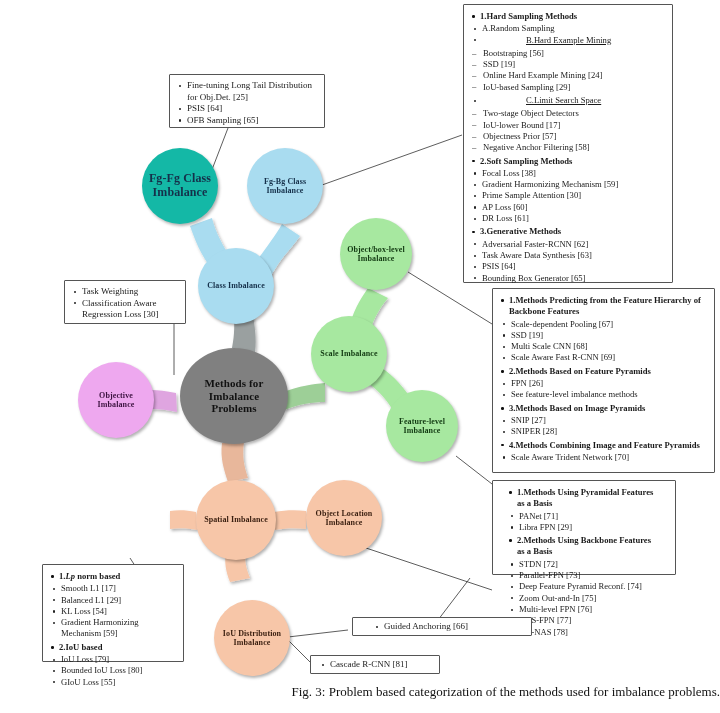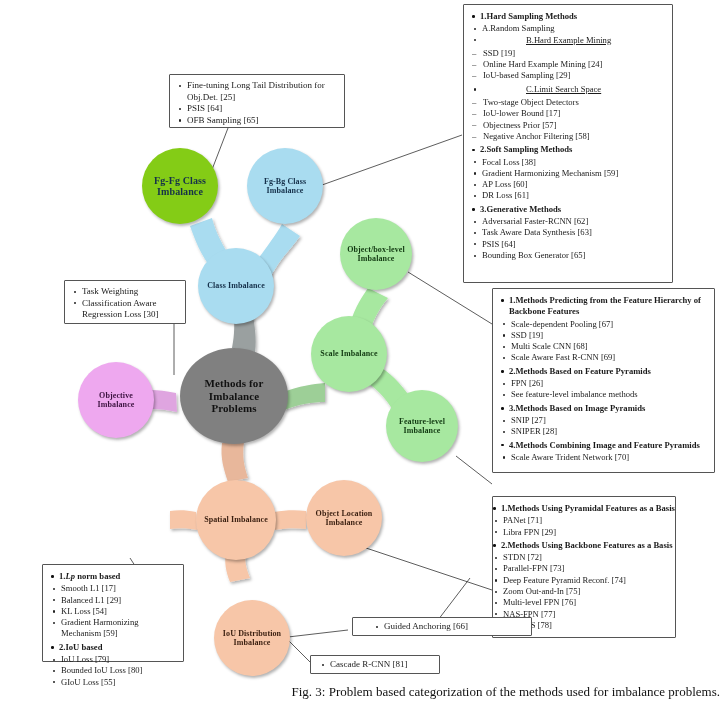--- a/index.html
+++ b/index.html
@@ -87,22 +87,22 @@
   <div class="node" style="left:180px;top:348px;width:108px;height:96px;background:#808080;
               font-size:11px;color:#111;">
     <span>Methods for Imbalance Problems</span>
   </div>
 
   <div class="node" style="left:198px;top:248px;width:76px;height:76px;background:#a9dcf0;
               font-size:8px;color:#15304a;">
     <span>Class Imbalance</span>
   </div>
 
-  <div class="node" style="left:142px;top:148px;width:76px;height:76px;background:#84cc16;
-              font-size:10px;color:#15304a;">
+  <div class="node" style="left:142px;top:148px;width:76px;height:76px;background:#14b8a6;
+              font-size:12px;color:#15304a;">
     <span>Fg-Fg Class Imbalance</span>
   </div>
 
   <div class="node" style="left:247px;top:148px;width:76px;height:76px;background:#a9dcf0;
               font-size:8px;color:#15304a;">
     <span>Fg-Bg Class Imbalance</span>
   </div>
 
   <div class="node" style="left:311px;top:316px;width:76px;height:76px;background:#a7e8a0;
               font-size:8px;color:#123a12;">
@@ -133,21 +133,21 @@
   <div class="node" style="left:306px;top:480px;width:76px;height:76px;background:#f7c6a8;
               font-size:8px;color:#3a1f10;">
     <span>Object Location Imbalance</span>
   </div>
 
   <div class="node" style="left:214px;top:600px;width:76px;height:76px;background:#f7c6a8;
               font-size:8px;color:#3a1f10;">
     <span>IoU Distribution Imbalance</span>
   </div>
 
-  <div class="box" style="left:169px;top:74px;width:176px;height:54px;">
+  <div class="box" style="left:169px;top:74px;width:156px;height:54px;">
     <ul class="plain">
       <li>Fine-tuning Long Tail Distribution for Obj.Det. [25]</li>
       <li>PSIS [64]</li>
       <li>OFB Sampling [65]</li>
     </ul>
   </div>
 
   <div class="box" style="left:64px;top:280px;width:122px;height:44px;">
     <ul class="plain">
       <li>Task Weighting</li>
@@ -157,38 +157,40 @@
 
   <div class="box" style="left:463px;top:4px;width:210px;height:279px;padding:6px 8px;">
     <ul class="l1">
 
       <li>1.Hard Sampling Methods</li>
       <ul class="l2">
         <li><span>A.Random Sampling</span></li>
         <li><span class="u">B.Hard Example Mining</span></li>
       </ul>
       <ul class="l3">
+        <li>Bootstraping [56]</li>
         <li>SSD [19]</li>
         <li>Online Hard Example Mining [24]</li>
         <li>IoU-based Sampling [29]</li>
       </ul>
       <ul class="l2">
         <li><span class="u">C.Limit Search Space</span></li>
       </ul>
       <ul class="l3">
         <li>Two-stage Object Detectors</li>
         <li>IoU-lower Bound [17]</li>
         <li>Objectness Prior [57]</li>
         <li>Negative Anchor Filtering [58]</li>
       </ul>
 
       <li>2.Soft Sampling Methods</li>
       <ul class="l2">
         <li>Focal Loss [38]</li>
         <li>Gradient Harmonizing Mechanism [59]</li>
+        <li>Prime Sample Attention [30]</li>
         <li>AP Loss [60]</li>
         <li>DR Loss [61]</li>
       </ul>
 
       <li>3.Generative Methods</li>
       <ul class="l2">
         <li>Adversarial Faster-RCNN [62]</li>
         <li>Task Aware Data Synthesis [63]</li>
         <li>PSIS [64]</li>
         <li>Bounding Box Generator [65]</li>
@@ -215,21 +217,21 @@
         <li>SNIP [27]</li>
         <li>SNIPER [28]</li>
       </ul>
       <li>4.Methods Combining Image and Feature Pyramids</li>
       <ul class="l2">
         <li>Scale Aware Trident Network [70]</li>
       </ul>
     </ul>
   </div>
 
-  <div class="box" style="left:492px;top:480px;width:184px;height:142px;padding:6px 0;margin-top:16px;">
+  <div class="box" style="left:492px;top:480px;width:184px;height:95px;padding:6px 16px;">
     <ul class="l1">
       <li>1.Methods Using Pyramidal Features as a Basis</li>
       <ul class="l2">
         <li>PANet [71]</li>
         <li>Libra FPN [29]</li>
       </ul>
       <li>2.Methods Using Backbone Features as a Basis</li>
       <ul class="l2">
         <li>STDN [72]</li>
         <li>Parallel-FPN [73]</li>

